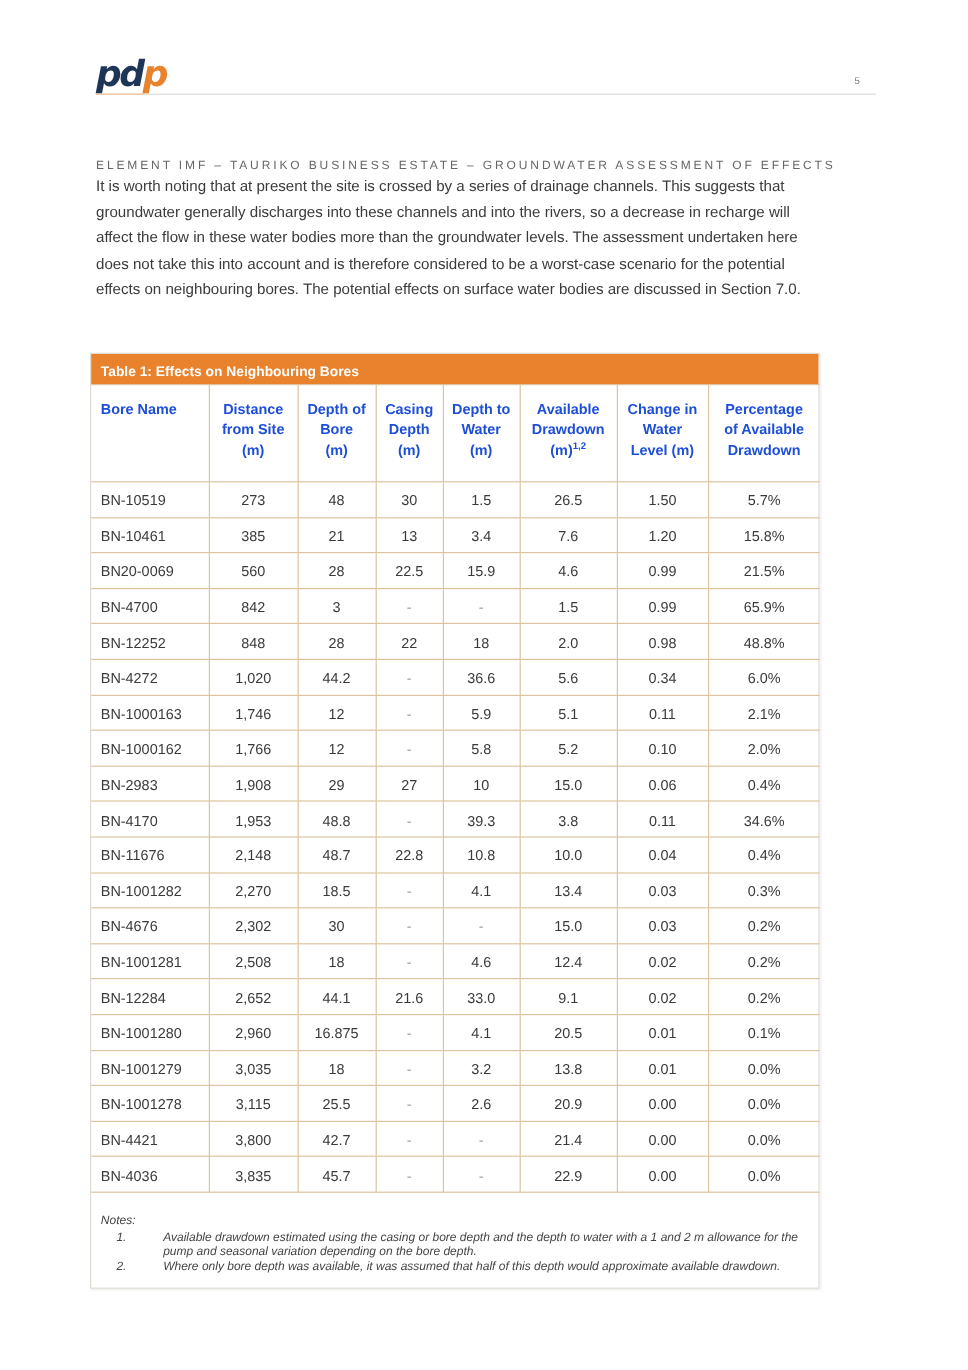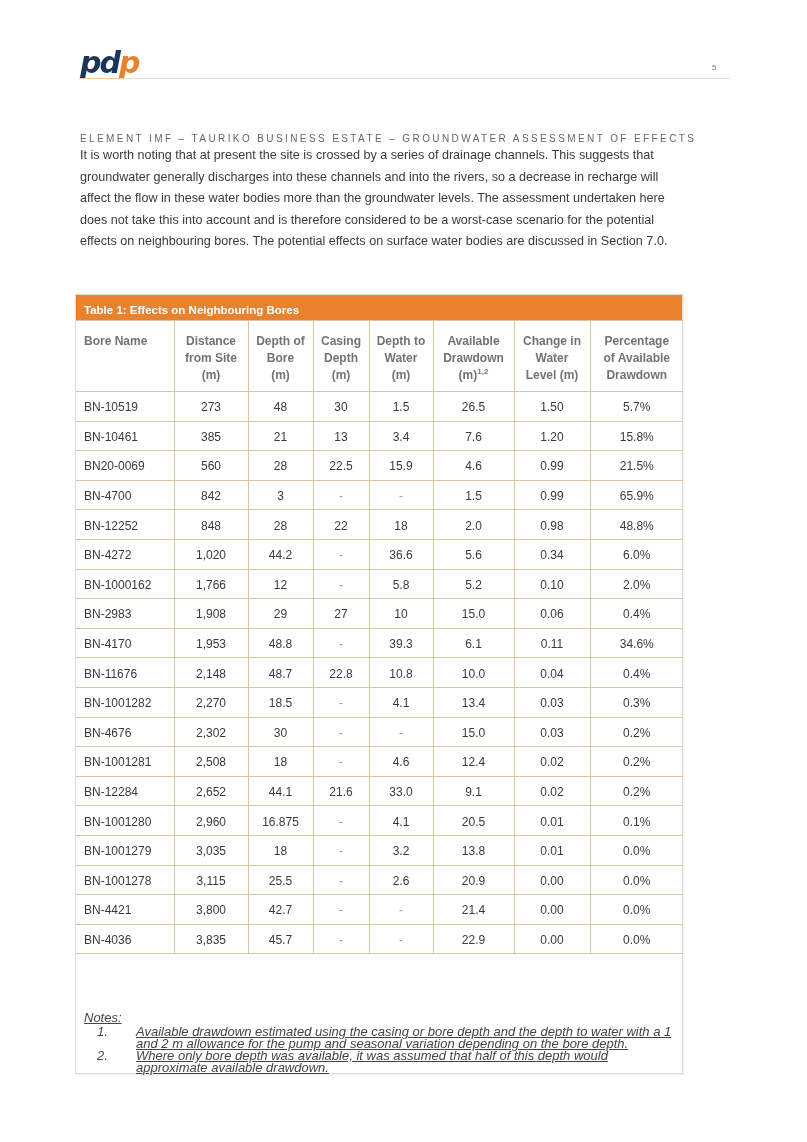--- a/index.html
+++ b/index.html
@@ -15,30 +15,30 @@
   .running-head { position: absolute; left: 80px; top: 85px; font-size: 10px; letter-spacing: 2.4px; color: #666; white-space: nowrap; margin-top: 48px; }
 
   .body-para { position: absolute; left: 80px; top: 145px; width: 600px; font-family: "Liberation Sans", sans-serif; font-size: 12.6px; line-height: 21.5px; color: #3a3a3a; }
 
   .table-box { position: absolute; left: 75px; top: 262px; width: 608px; height: 780px; border: 1px solid #e0dbd3; box-shadow: 1px 1px 2px rgba(0,0,0,0.08); margin-top: 32px; }
   .table-caption { position: absolute; left: 0; top: 0; width: 100%; height: 25px; background: #e9822c; }
   .table-caption span { position: absolute; left: 8px; top: 9px; font-weight: bold; font-size: 11.5px; color: #fff; white-space: nowrap; }
 
   table.bores { position: absolute; left: 0; top: 25px; width: 607px; border-collapse: collapse; table-layout: fixed; }
   table.bores th, table.bores td { border: 1px solid #dcc49e; text-align: center; font-size: 12px; color: #3a3a3a; }
-  table.bores th { height: 71px; font-weight: bold; font-size: 12px; line-height: 17px; vertical-align: top; padding-top: 12px; color: #737373; }
+  table.bores th { height: 81px; font-weight: bold; font-size: 12px; line-height: 17px; vertical-align: top; padding-top: 12px; color: #1d4ed8; }
   table.bores th.first { text-align: left; padding-left: 8px; }
   table.bores td { height: 29.6px; padding-top: 2px; }
   table.bores td.first { text-align: left; padding-left: 8px; }
   table.bores tr > *:first-child { border-left: none; }
   table.bores tr > *:last-child { border-right: none; }
   table.bores td.dash { color: #999; }
   sup { font-size: 8px; vertical-align: super; line-height: 0; }
 
-  .notes { position: absolute; left: 8px; top: 717px; width: 595px; font-size: 13px; font-style: italic; color: #444; line-height: 12px; text-decoration: underline; }
+  .notes { position: absolute; left: 8px; top: 717px; width: 595px; font-size: 10px; font-style: italic; color: #444; line-height: 12px; }
   .notes .note-item { position: relative; padding-left: 52px; }
   .notes .note-num { position: absolute; left: 13px; top: 0; }
   .notes .notes-label { margin-bottom: 2px; }
 </style>
 </head>
 <body>
 
 <div class="logo"><span class="dark">pd</span><span class="orange">p</span></div>
 <div class="page-number">5</div>
 <div class="header-rule"></div>
@@ -129,20 +129,30 @@
           <td class="first">BN-4272</td>
           <td>1,020</td>
           <td>44.2</td>
           <td class="dash">-</td>
           <td>36.6</td>
           <td>5.6</td>
           <td>0.34</td>
           <td>6.0%</td>
         </tr>
         <tr>
+          <td class="first">BN-1000163</td>
+          <td>1,746</td>
+          <td>12</td>
+          <td class="dash">-</td>
+          <td>5.9</td>
+          <td>5.1</td>
+          <td>0.11</td>
+          <td>2.1%</td>
+        </tr>
+        <tr>
           <td class="first">BN-1000162</td>
           <td>1,766</td>
           <td>12</td>
           <td class="dash">-</td>
           <td>5.8</td>
           <td>5.2</td>
           <td>0.10</td>
           <td>2.0%</td>
         </tr>
         <tr>
@@ -154,21 +164,21 @@
           <td>15.0</td>
           <td>0.06</td>
           <td>0.4%</td>
         </tr>
         <tr>
           <td class="first">BN-4170</td>
           <td>1,953</td>
           <td>48.8</td>
           <td class="dash">-</td>
           <td>39.3</td>
-          <td>6.1</td>
+          <td>3.8</td>
           <td>0.11</td>
           <td>34.6%</td>
         </tr>
         <tr>
           <td class="first">BN-11676</td>
           <td>2,148</td>
           <td>48.7</td>
           <td>22.8</td>
           <td>10.8</td>
           <td>10.0</td>

